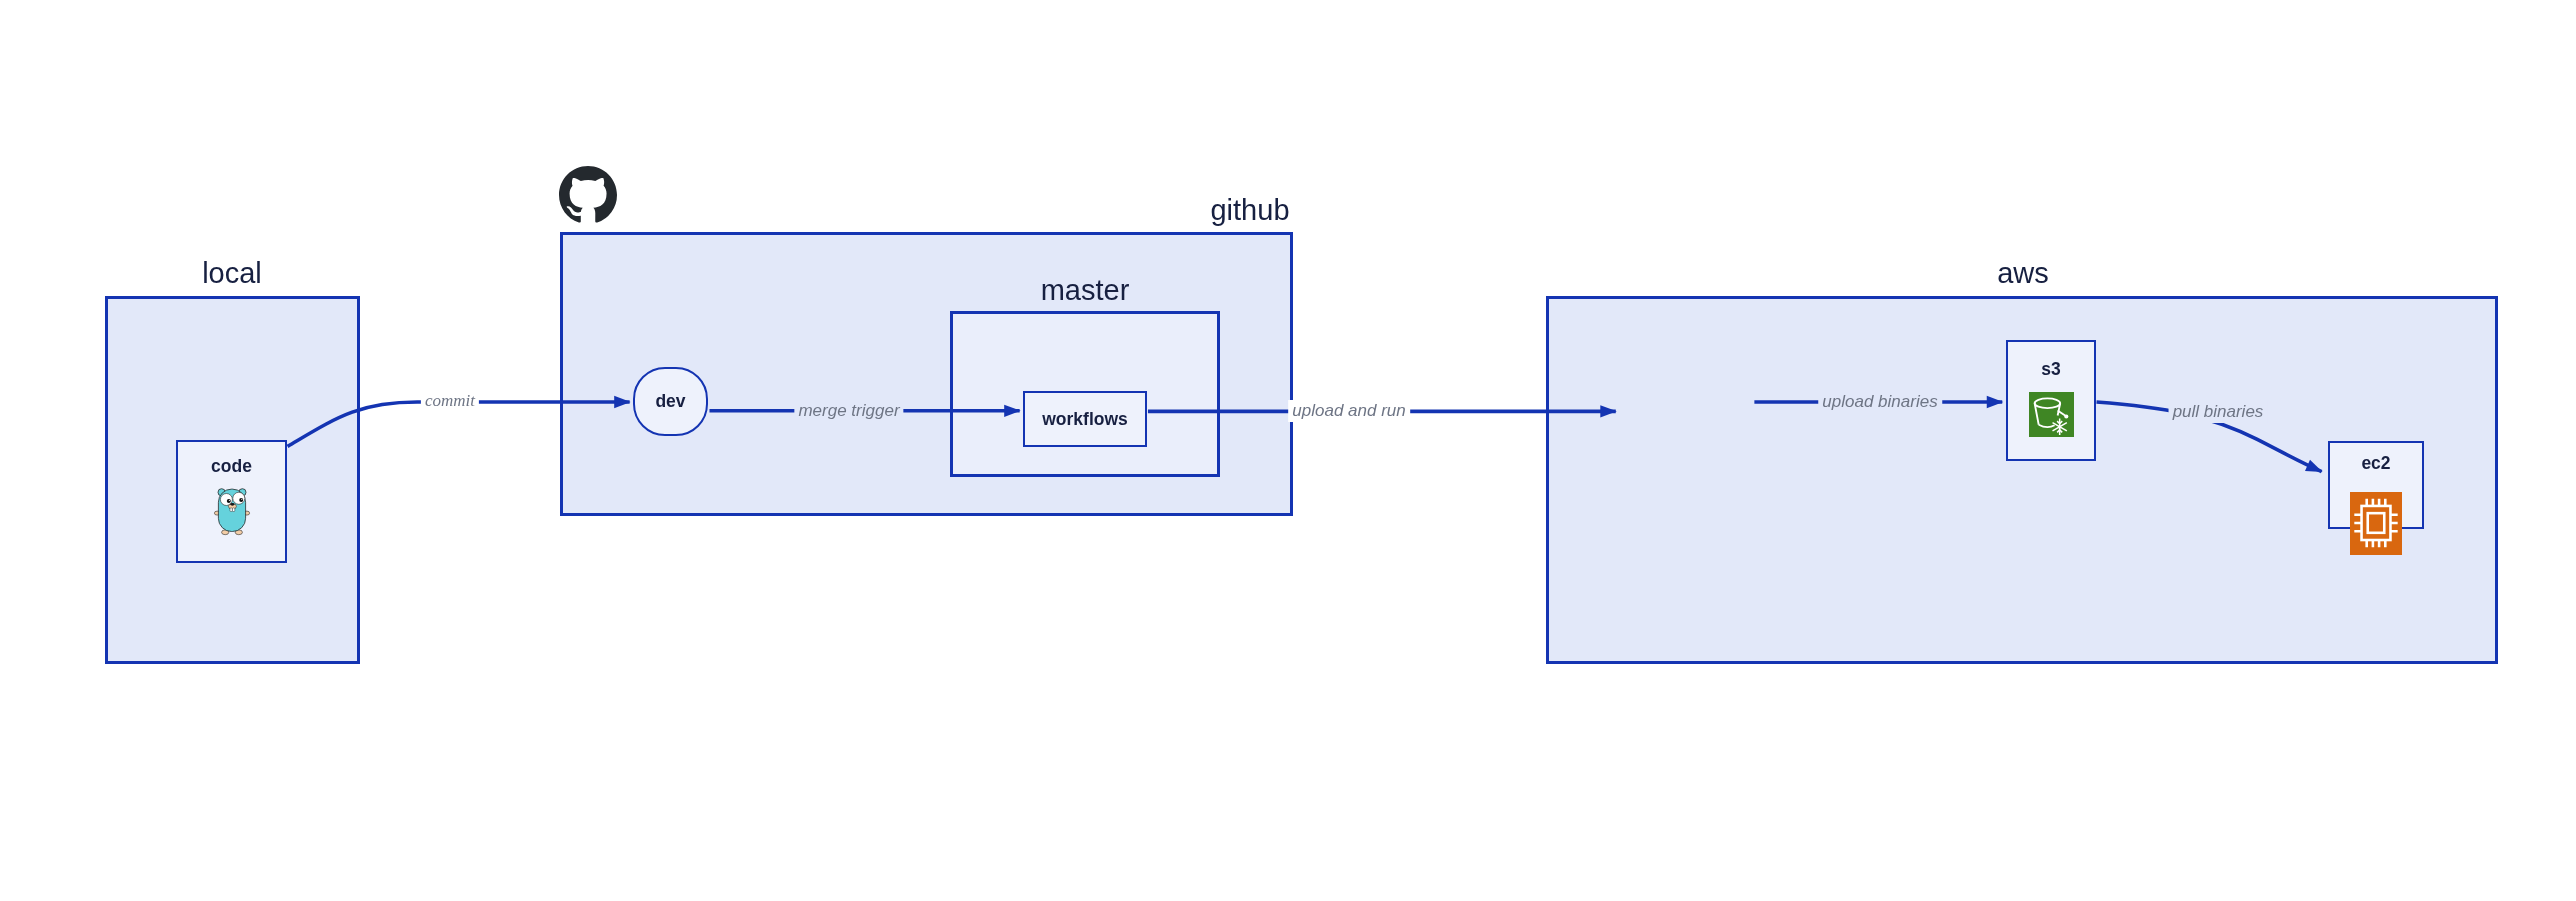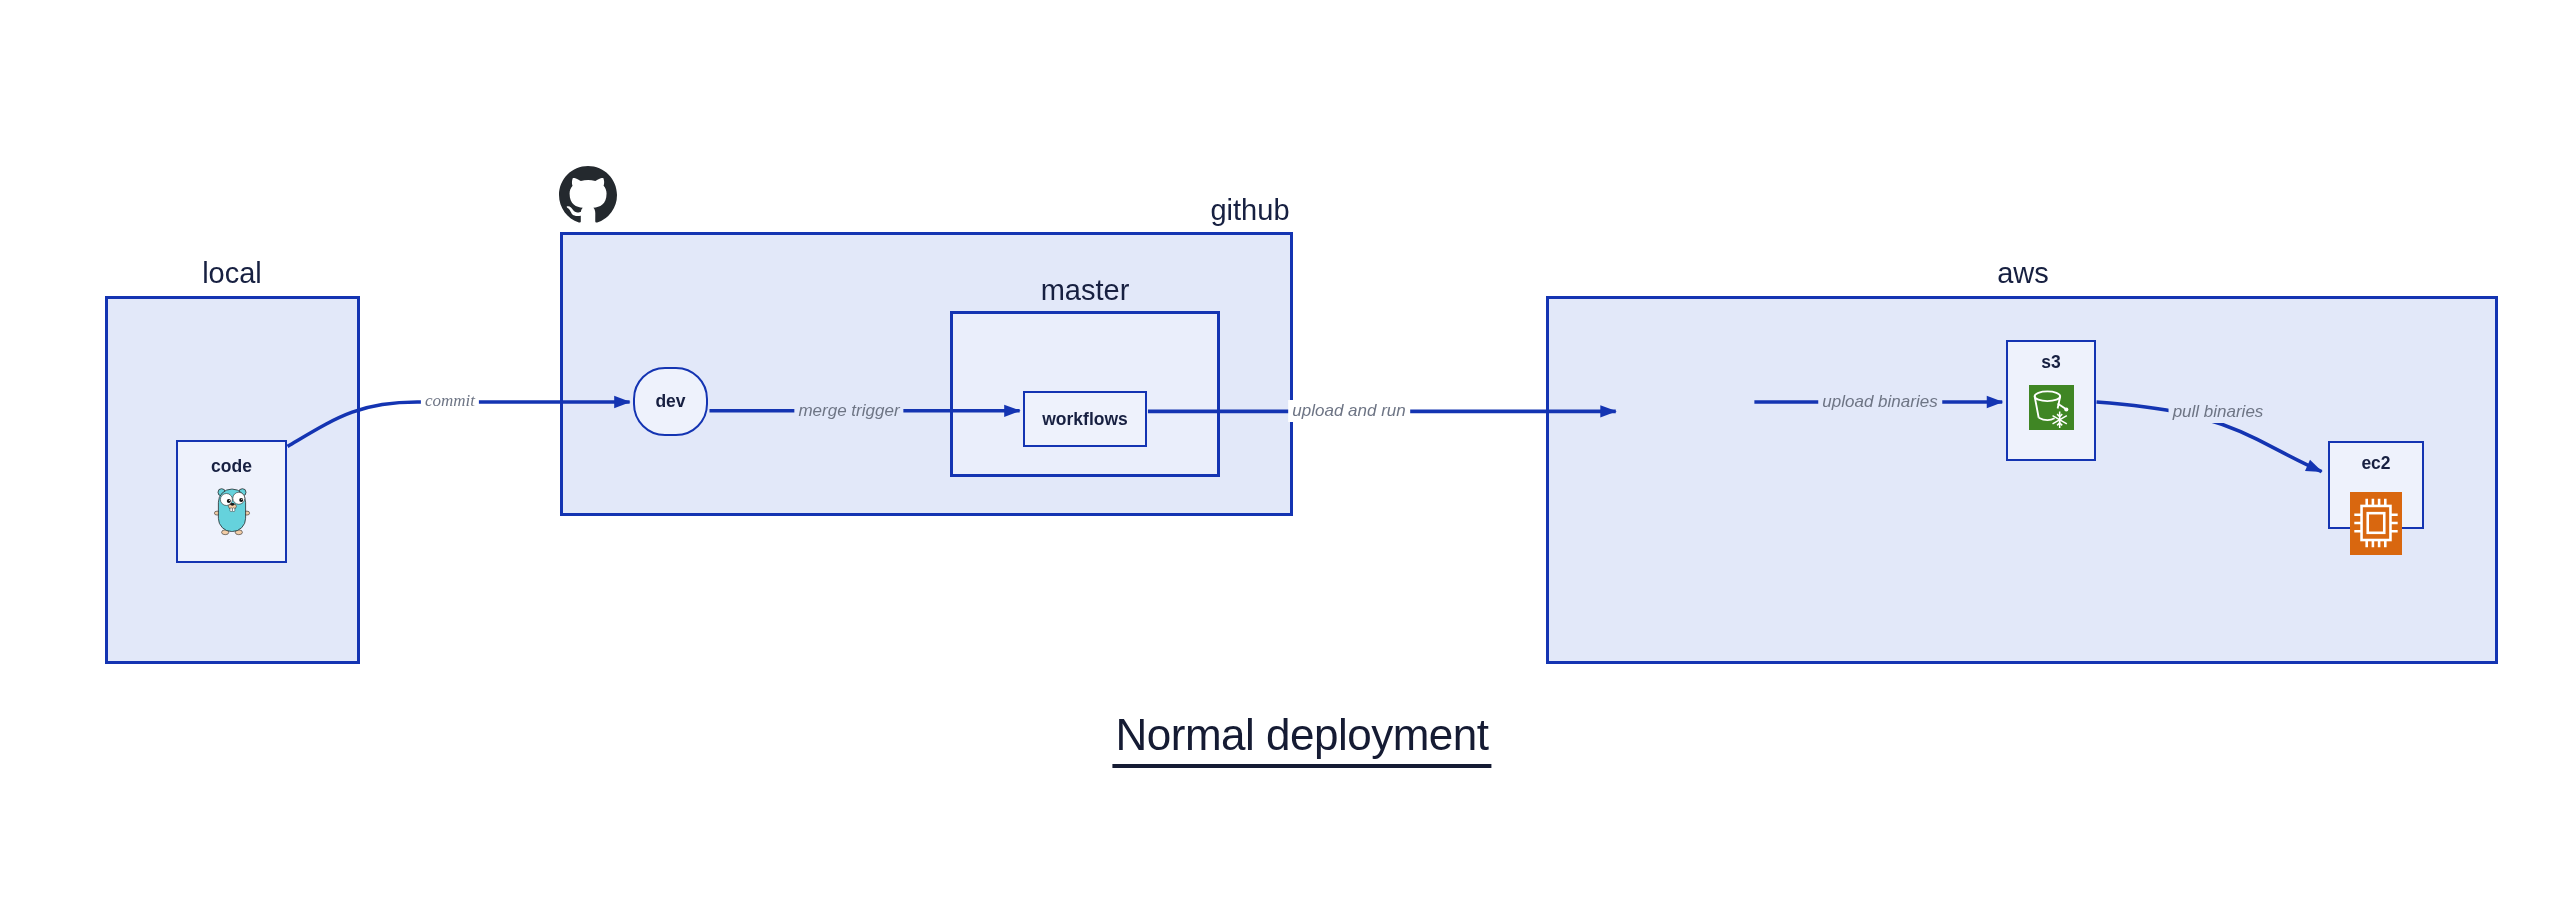--- a/index.html
+++ b/index.html
@@ -31,21 +31,21 @@
   .node{
     position:absolute; background:var(--nodeFill); border:2.6px solid var(--accent); box-sizing:border-box;
     display:flex; flex-direction:column; align-items:center; z-index:3;
   }
   .node .nlabel{font-weight:bold; font-size:17.5px; line-height:20.6px; color:var(--textNavy); white-space:nowrap;}
   .node.center{justify-content:center;}
   .node.code     {left:176px;  top:440px; width:111px; height:123px;} .node.code .nlabel{margin-top:14px;}
   .node.dev      {left:633px; top:367px; width:75px; height:69px;border-radius:32px;}
   .node.workflows{left:1023px; top:391px; width:124px; height:56px;}
   .node.builders {left:1619px; top:341px; width:134px; height:121px;} .node.builders .nlabel{margin-top:9.3px;}
-  .node.s3       {left:2006px; top:340px; width:90px; height:121px;} .node.s3 .nlabel{margin-top:10px;}
+  .node.s3       {left:2006px; top:340px; width:90px; height:121px;} .node.s3 .nlabel{margin-top:17px;}
   .node.ec2      {left:2328px; top:441px; width:96px; height:88px;} .node.ec2 .nlabel{margin-top:10.3px;}
   
   .icon{display:block;}
   .icon.gopher   {width:40px;  height:55px; margin-top:5.2px;}
   .icon-tile{display:flex; align-items:center; justify-content:center;}
   .tile-codebuild{width:61px; height:61px; margin-top:9.3px; background:var(--codebuildIndigo);}
   .tile-s3       {width:45px;  height:45px;  margin-top:12.4px; background:var(--s3Green);}
   .tile-ec2      {width:52px; height:63px; margin-top:18.5px; background:var(--ec2Orange);}
   .tile-codebuild svg,.tile-s3 svg,.tile-ec2 svg{width:100%; height:100%;}
   .wstroke{stroke:#fff; fill:none;}
@@ -172,16 +172,15 @@
       </svg>
     </div>
   </div>
 
   <div class="elabel commit on-white">commit</div>
   <div class="elabel merge on-lav">merge trigger</div>
   <div class="elabel uploadrun on-white">upload and run</div>
   <div class="elabel uploadbin on-lav">upload binaries</div>
   <div class="elabel pullbin on-lav">pull binaries</div>
 
-  <div class="title">Normal deployment</div>
 
 </div>
 
 
 </body></html>

